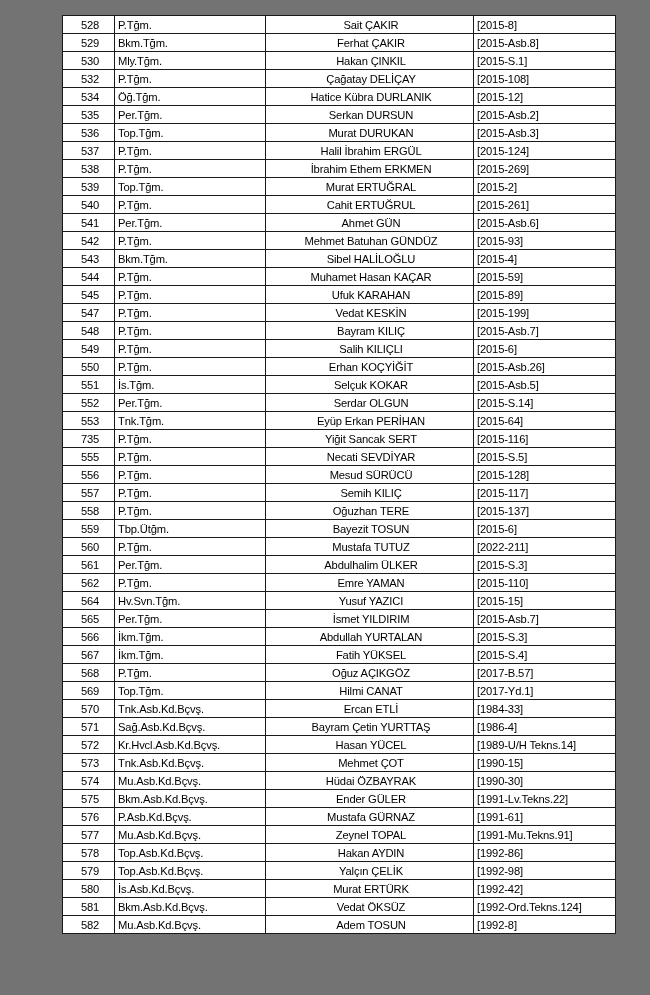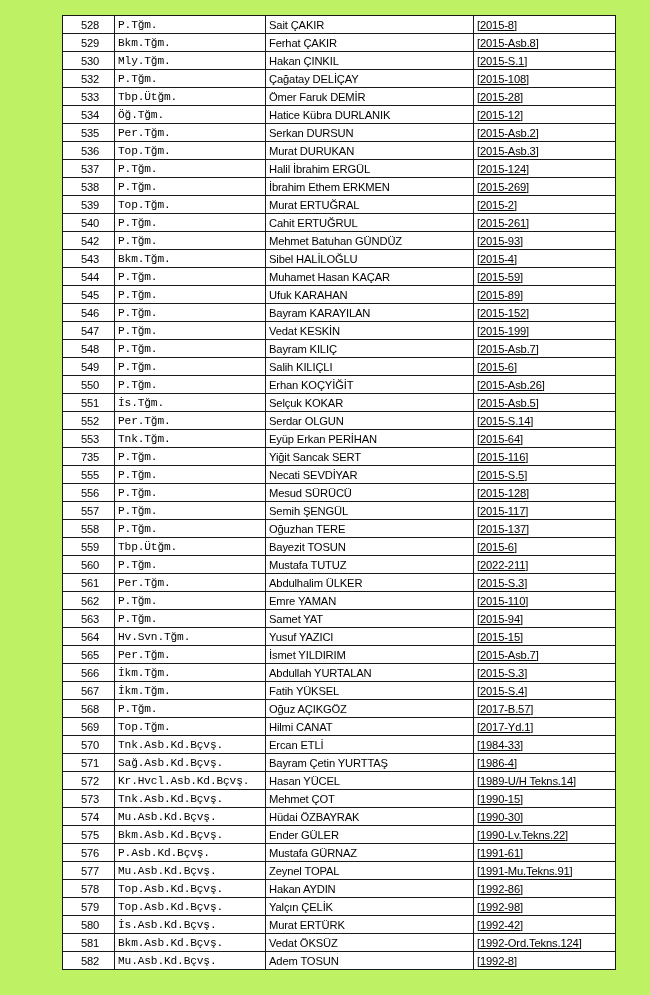--- a/index.html
+++ b/index.html
@@ -14,21 +14,21 @@
     color: #000000;
     overflow: hidden;
     position: relative;
   }
   .page {
     position: absolute;
     left: 0;
     top: 0;
     width: 650px;
     height: 995px;
-    background: #bef264;
+    background: #737373;
   }
   .doc-table {
     position: absolute;
     left: 62px;
     top: 15px;
     width: 539px;
     border-collapse: collapse;
     table-layout: fixed;
     background: #ffffff;
   }
@@ -43,28 +43,27 @@
     vertical-align: middle;
     letter-spacing: -0.15px;
   }
   .col-no {
     width: 48px;
     text-align: center;
     padding-left: 0;
   }
   .col-rank {
     width: 147px;
-    font-family: Liberation Mono, monospace;
   }
   .col-name {
     width: 204px;
+    text-align: center;
   }
   .col-ref {
     width: 138px;
-    text-decoration: underline;
   }
   
   .doc-table td {
     filter: contrast(1.02);
   }
 </style>
 </head>
 <body>
 
 <div class="page">
@@ -88,26 +87,20 @@
           <td class="col-name">Hakan ÇINKIL</td>
           <td class="col-ref">[2015-S.1]</td>
         </tr>
         <tr>
           <td class="col-no">532</td>
           <td class="col-rank">P.Tğm.</td>
           <td class="col-name">Çağatay DELİÇAY</td>
           <td class="col-ref">[2015-108]</td>
         </tr>
         <tr>
-          <td class="col-no">533</td>
-          <td class="col-rank">Tbp.Ütğm.</td>
-          <td class="col-name">Ömer Faruk DEMİR</td>
-          <td class="col-ref">[2015-28]</td>
-        </tr>
-        <tr>
           <td class="col-no">534</td>
           <td class="col-rank">Öğ.Tğm.</td>
           <td class="col-name">Hatice Kübra DURLANIK</td>
           <td class="col-ref">[2015-12]</td>
         </tr>
         <tr>
           <td class="col-no">535</td>
           <td class="col-rank">Per.Tğm.</td>
           <td class="col-name">Serkan DURSUN</td>
           <td class="col-ref">[2015-Asb.2]</td>
@@ -136,20 +129,26 @@
           <td class="col-name">Murat ERTUĞRAL</td>
           <td class="col-ref">[2015-2]</td>
         </tr>
         <tr>
           <td class="col-no">540</td>
           <td class="col-rank">P.Tğm.</td>
           <td class="col-name">Cahit ERTUĞRUL</td>
           <td class="col-ref">[2015-261]</td>
         </tr>
         <tr>
+          <td class="col-no">541</td>
+          <td class="col-rank">Per.Tğm.</td>
+          <td class="col-name">Ahmet GÜN</td>
+          <td class="col-ref">[2015-Asb.6]</td>
+        </tr>
+        <tr>
           <td class="col-no">542</td>
           <td class="col-rank">P.Tğm.</td>
           <td class="col-name">Mehmet Batuhan GÜNDÜZ</td>
           <td class="col-ref">[2015-93]</td>
         </tr>
         <tr>
           <td class="col-no">543</td>
           <td class="col-rank">Bkm.Tğm.</td>
           <td class="col-name">Sibel HALİLOĞLU</td>
           <td class="col-ref">[2015-4]</td>
@@ -160,26 +159,20 @@
           <td class="col-name">Muhamet Hasan KAÇAR</td>
           <td class="col-ref">[2015-59]</td>
         </tr>
         <tr>
           <td class="col-no">545</td>
           <td class="col-rank">P.Tğm.</td>
           <td class="col-name">Ufuk KARAHAN</td>
           <td class="col-ref">[2015-89]</td>
         </tr>
         <tr>
-          <td class="col-no">546</td>
-          <td class="col-rank">P.Tğm.</td>
-          <td class="col-name">Bayram KARAYILAN</td>
-          <td class="col-ref">[2015-152]</td>
-        </tr>
-        <tr>
           <td class="col-no">547</td>
           <td class="col-rank">P.Tğm.</td>
           <td class="col-name">Vedat KESKİN</td>
           <td class="col-ref">[2015-199]</td>
         </tr>
         <tr>
           <td class="col-no">548</td>
           <td class="col-rank">P.Tğm.</td>
           <td class="col-name">Bayram KILIÇ</td>
           <td class="col-ref">[2015-Asb.7]</td>
@@ -228,21 +221,21 @@
         </tr>
         <tr>
           <td class="col-no">556</td>
           <td class="col-rank">P.Tğm.</td>
           <td class="col-name">Mesud SÜRÜCÜ</td>
           <td class="col-ref">[2015-128]</td>
         </tr>
         <tr>
           <td class="col-no">557</td>
           <td class="col-rank">P.Tğm.</td>
-          <td class="col-name">Semih ŞENGÜL</td>
+          <td class="col-name">Semih KILIÇ</td>
           <td class="col-ref">[2015-117]</td>
         </tr>
         <tr>
           <td class="col-no">558</td>
           <td class="col-rank">P.Tğm.</td>
           <td class="col-name">Oğuzhan TERE</td>
           <td class="col-ref">[2015-137]</td>
         </tr>
         <tr>
           <td class="col-no">559</td>
@@ -262,26 +255,20 @@
           <td class="col-name">Abdulhalim ÜLKER</td>
           <td class="col-ref">[2015-S.3]</td>
         </tr>
         <tr>
           <td class="col-no">562</td>
           <td class="col-rank">P.Tğm.</td>
           <td class="col-name">Emre YAMAN</td>
           <td class="col-ref">[2015-110]</td>
         </tr>
         <tr>
-          <td class="col-no">563</td>
-          <td class="col-rank">P.Tğm.</td>
-          <td class="col-name">Samet YAT</td>
-          <td class="col-ref">[2015-94]</td>
-        </tr>
-        <tr>
           <td class="col-no">564</td>
           <td class="col-rank">Hv.Svn.Tğm.</td>
           <td class="col-name">Yusuf YAZICI</td>
           <td class="col-ref">[2015-15]</td>
         </tr>
         <tr>
           <td class="col-no">565</td>
           <td class="col-rank">Per.Tğm.</td>
           <td class="col-name">İsmet YILDIRIM</td>
           <td class="col-ref">[2015-Asb.7]</td>
@@ -337,21 +324,21 @@
         <tr>
           <td class="col-no">574</td>
           <td class="col-rank">Mu.Asb.Kd.Bçvş.</td>
           <td class="col-name">Hüdai ÖZBAYRAK</td>
           <td class="col-ref">[1990-30]</td>
         </tr>
         <tr>
           <td class="col-no">575</td>
           <td class="col-rank">Bkm.Asb.Kd.Bçvş.</td>
           <td class="col-name">Ender GÜLER</td>
-          <td class="col-ref">[1990-Lv.Tekns.22]</td>
+          <td class="col-ref">[1991-Lv.Tekns.22]</td>
         </tr>
         <tr>
           <td class="col-no">576</td>
           <td class="col-rank">P.Asb.Kd.Bçvş.</td>
           <td class="col-name">Mustafa GÜRNAZ</td>
           <td class="col-ref">[1991-61]</td>
         </tr>
         <tr>
           <td class="col-no">577</td>
           <td class="col-rank">Mu.Asb.Kd.Bçvş.</td>

